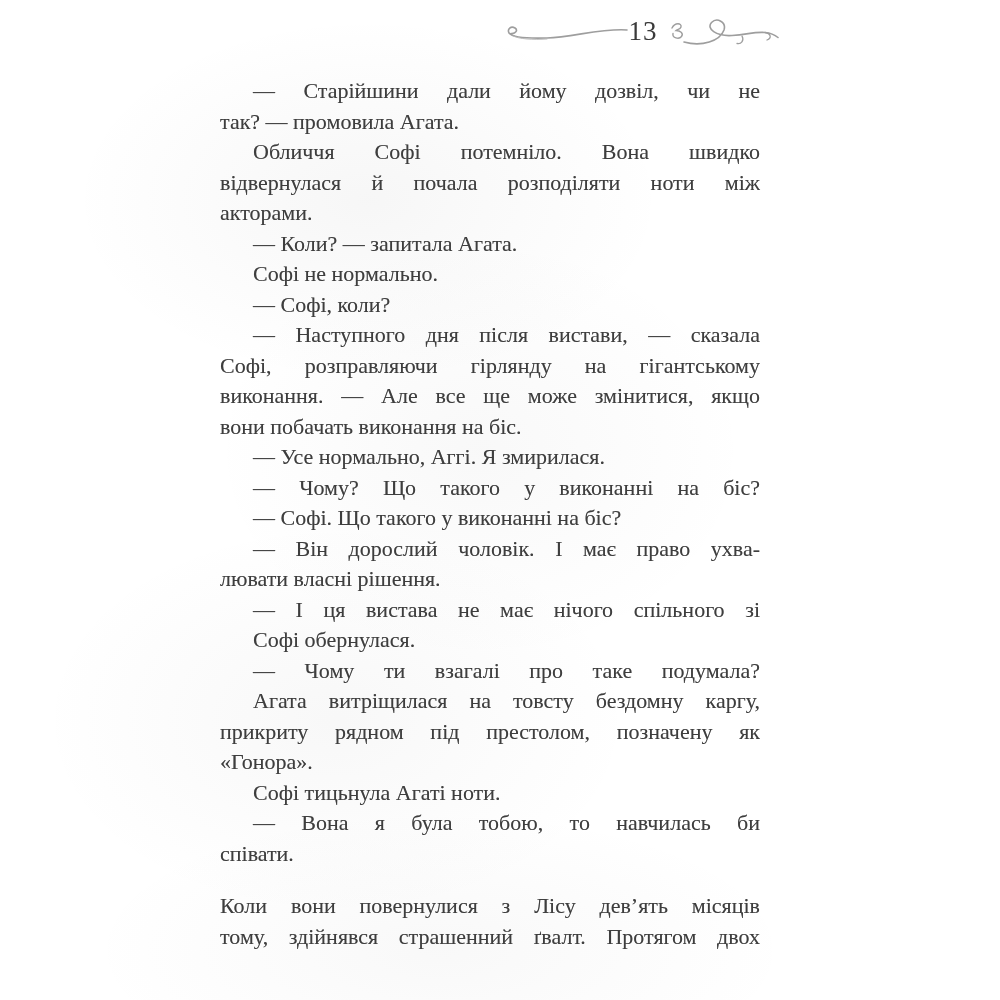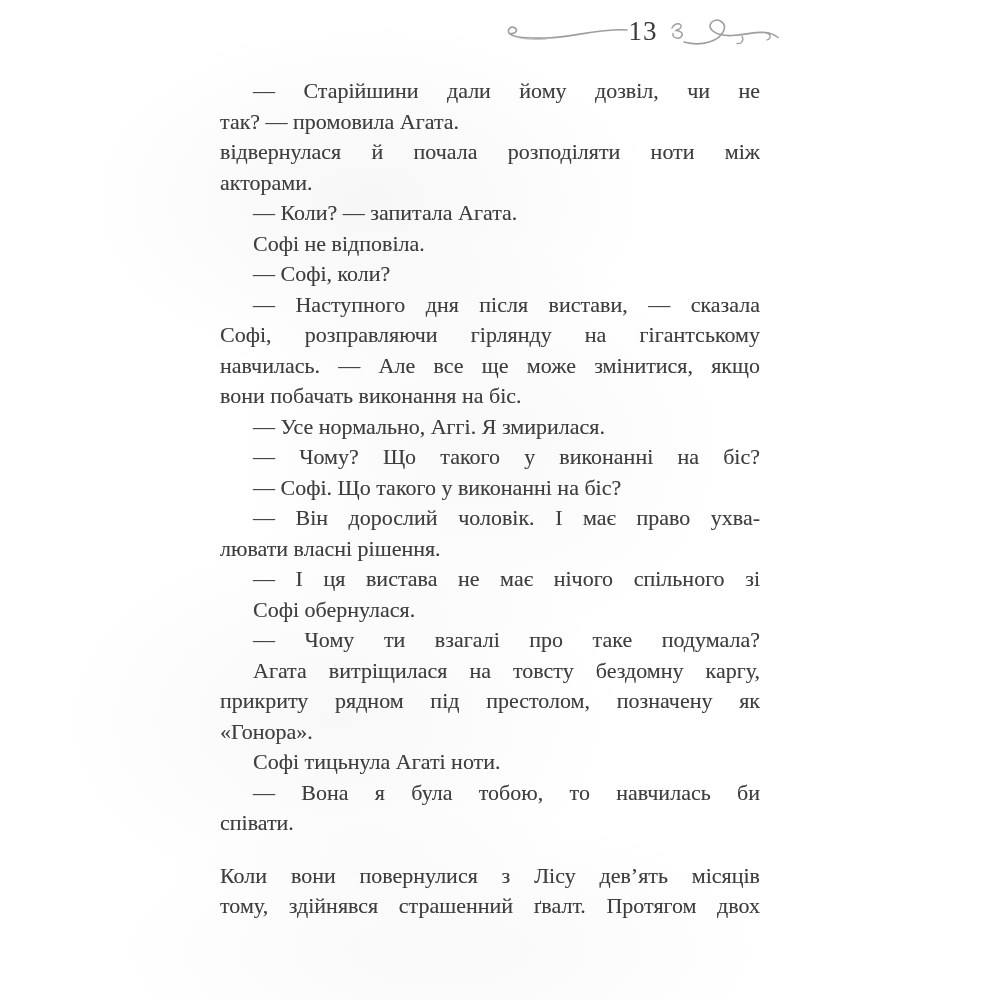--- a/index.html
+++ b/index.html
@@ -82,28 +82,29 @@
       <path d="M6,14 C9,8 16,9 15,13 C14.4,15.5 11,15.5 10,16.5 C14,16.5 18,19 15.5,22.5 C13,25.8 6,24 7,19.5" stroke="#9e9e9e" stroke-width="1.4" stroke-linecap="round"></path>
       <path d="M18,28 C36,33 54,27 58,16 C60.5,8 51,3 45.5,8.5 C40,14.5 50,22.5 66,21.5 C82,20.5 88,17.5 99,18.5 C105,19 109,21 112,23.5" stroke="#9e9e9e" stroke-width="1.6" stroke-linecap="round"></path>
       <path d="M99,18.5 C105,19.5 106,24 101,26" stroke="#9e9e9e" stroke-width="1.3" stroke-linecap="round"></path>
       <path d="M76,22 C78.5,26.5 75,30.5 71,29.5" stroke="#9e9e9e" stroke-width="1.3" stroke-linecap="round"></path>
     </svg>
   </div>
 
   <main class="text-block">
     <div class="ln ind jus">— Старійшини дали йому дозвіл, чи не</div>
     <div class="ln">так? — промовила Агата.</div>
+    <div class="ln ind jus">Обличчя Софі потемніло. Вона швидко</div>
     <div class="ln jus">відвернулася й почала розподіляти ноти між</div>
     <div class="ln">акторами.</div>
     <div class="ln ind">— Коли? — запитала Агата.</div>
-    <div class="ln ind">Софі не відповіла.</div>
+    <div class="ln ind">Софі не нормально.</div>
     <div class="ln ind">— Софі, коли?</div>
     <div class="ln ind jus">— Наступного дня після вистави, — сказала</div>
     <div class="ln jus">Софі, розправляючи гірлянду на гігантському</div>
-    <div class="ln jus">навчилась. — Але все ще може змінитися, якщо</div>
+    <div class="ln jus">виконання. — Але все ще може змінитися, якщо</div>
     <div class="ln">вони побачать виконання на біс.</div>
     <div class="ln ind">— Усе нормально, Аггі. Я змирилася.</div>
     <div class="ln ind jus">— Чому? Що такого у виконанні на біс?</div>
     <div class="ln ind">— Софі. Що такого у виконанні на біс?</div>
     <div class="ln ind jus">— Він дорослий чоловік. І має право ухва-</div>
     <div class="ln">лювати власні рішення.</div>
     <div class="ln ind jus">— І ця вистава не має нічого спільного зі</div>
     <div class="ln ind">Софі обернулася.</div>
     <div class="ln ind jus">— Чому ти взагалі про таке подумала?</div>
     <div class="ln ind jus">Агата витріщилася на товсту бездомну каргу,</div>

